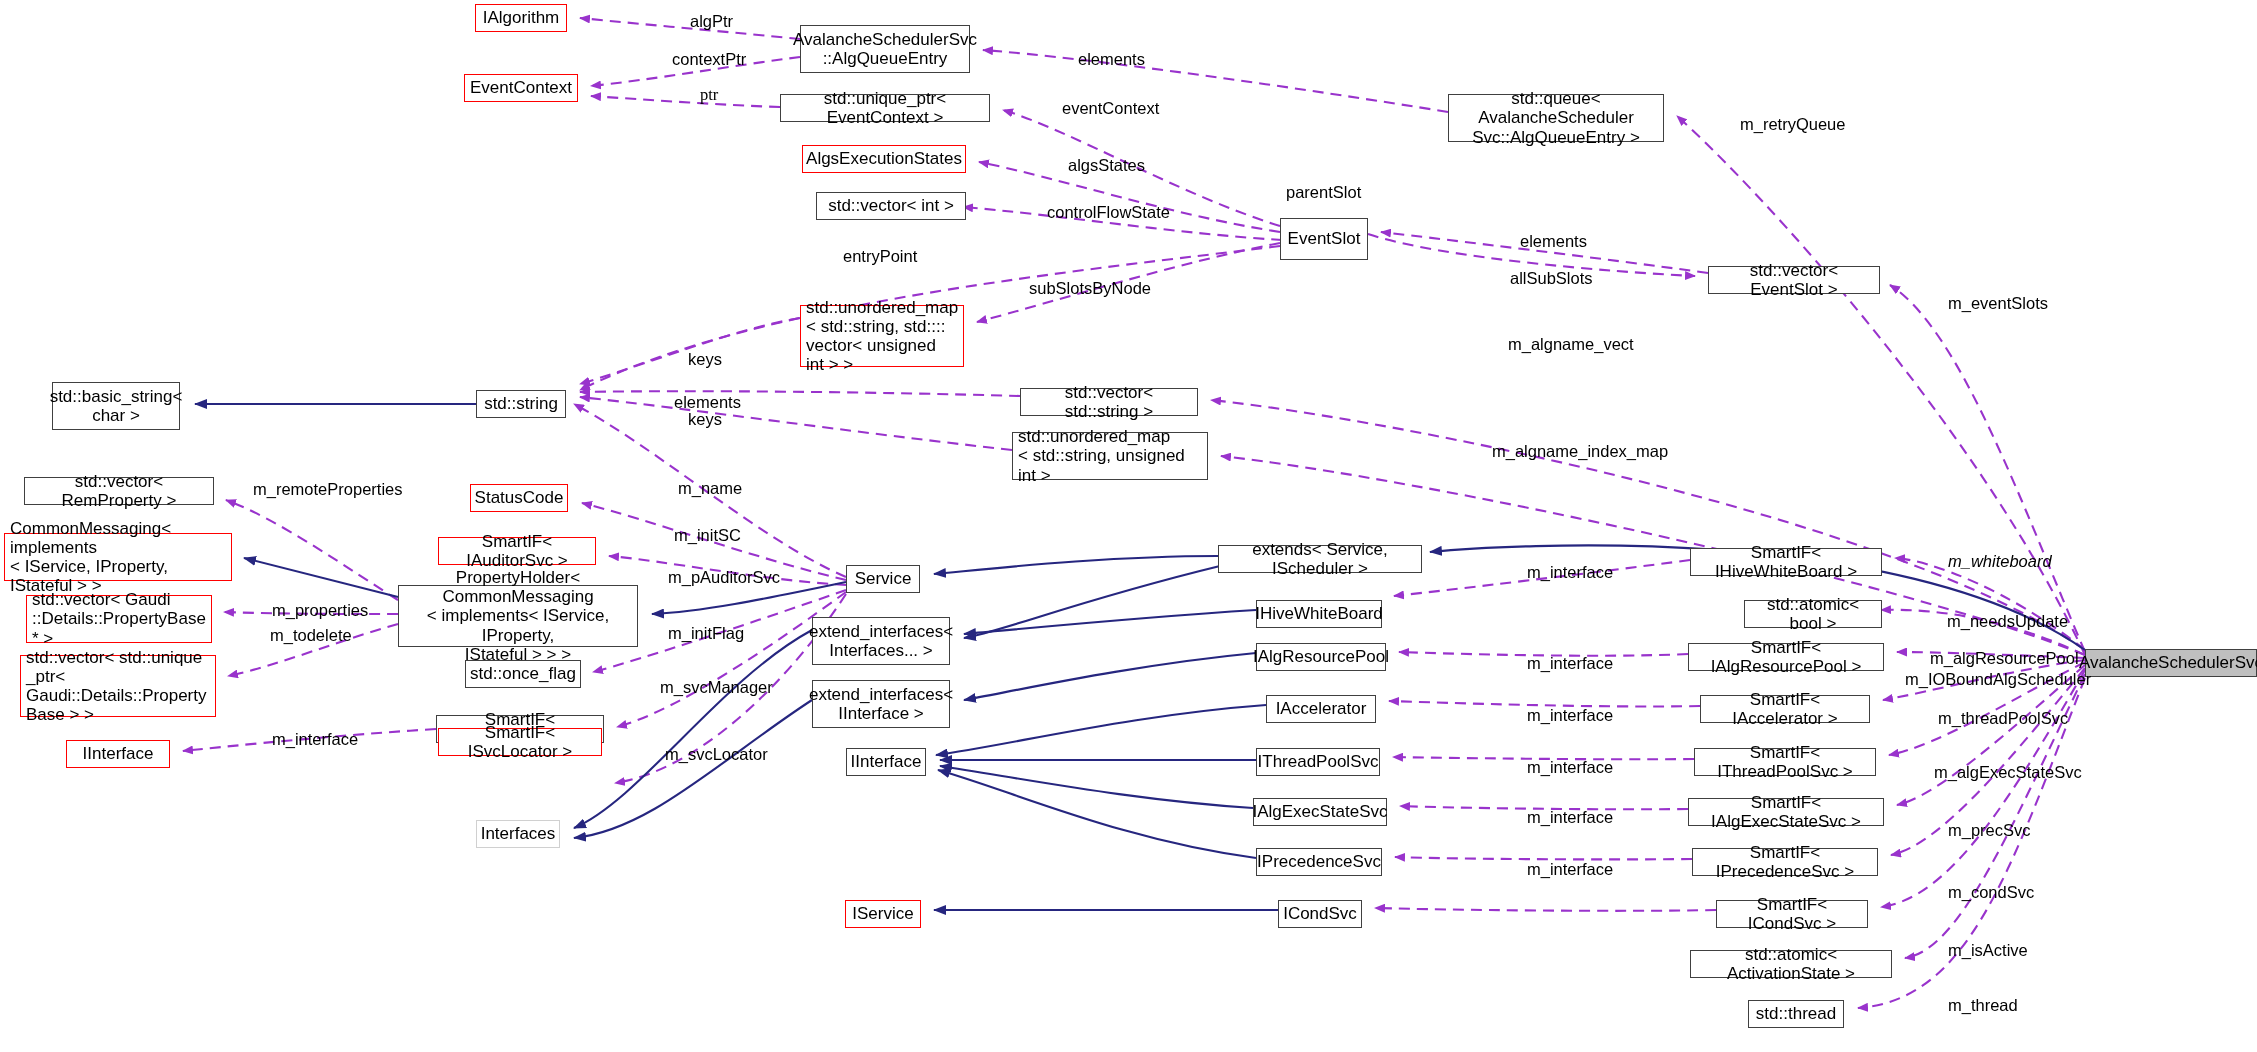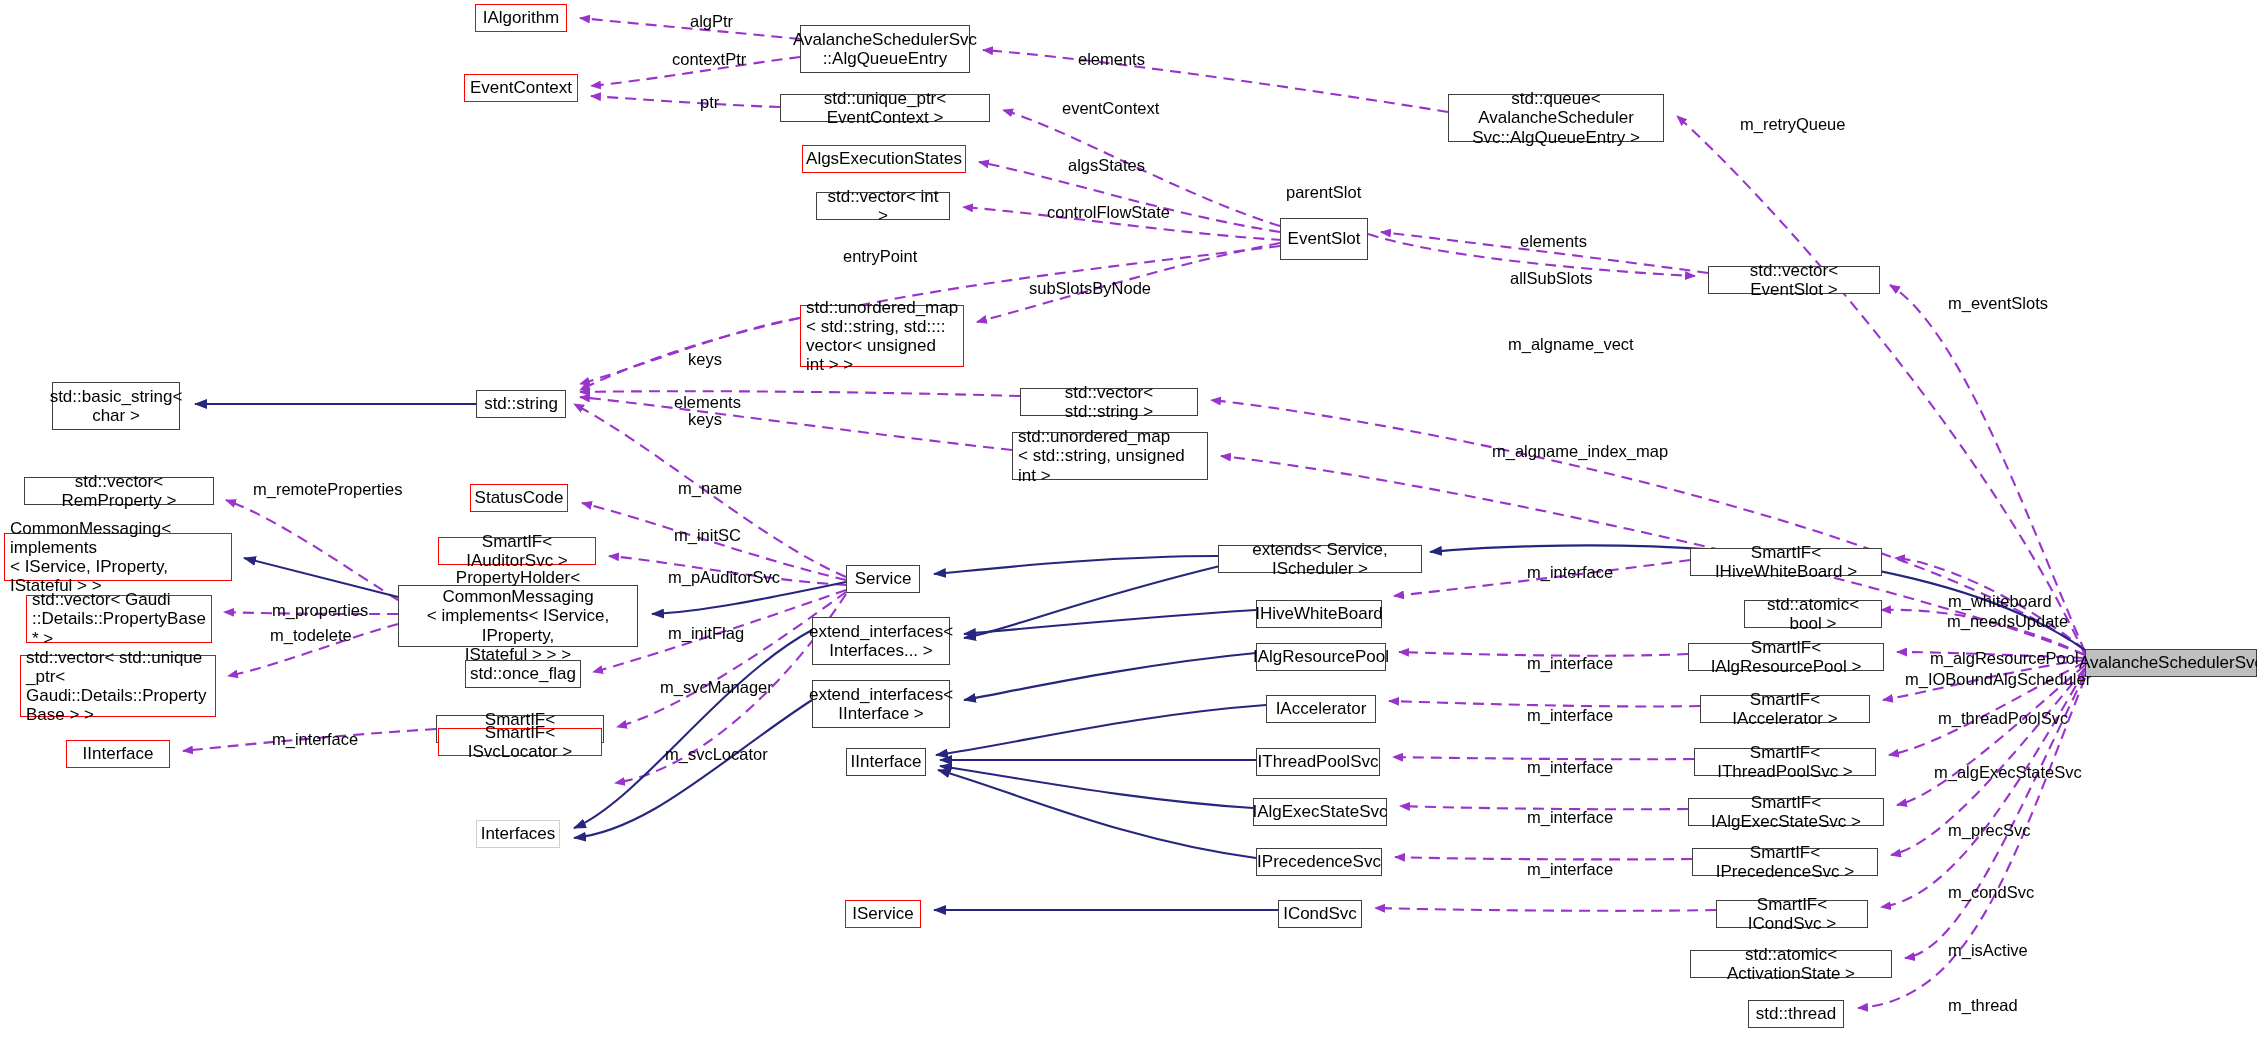--- a/index.html
+++ b/index.html
@@ -186,21 +186,21 @@
 
   <div id="nodes-layer">
       <div class="node red" style="left: 475px; top: 4px; width: 92px; height: 28px;">IAlgorithm</div>
       <div class="node" style="left: 800px; top: 25px; width: 170px; height: 48px;">AvalancheSchedulerSvc
 ::AlgQueueEntry</div>
       <div class="node red" style="left: 464px; top: 74px; width: 114px; height: 28px;">EventContext</div>
       <div class="node" style="left: 780px; top: 94px; width: 210px; height: 28px;">std::unique_ptr&lt; EventContext &gt;</div>
       <div class="node" style="left: 1448px; top: 94px; width: 216px; height: 48px;">std::queue&lt; AvalancheScheduler
 Svc::AlgQueueEntry &gt;</div>
       <div class="node red" style="left: 802px; top: 145px; width: 164px; height: 28px;">AlgsExecutionStates</div>
-      <div class="node" style="left: 816px; top: 192px; width: 134px; height: 28px;">std::vector&lt; int &gt;</div>
+      <div class="node" style="left: 816px; top: 192px; width: 150px; height: 28px;">std::vector&lt; int &gt;</div>
       <div class="node" style="left: 1280px; top: 218px; width: 88px; height: 42px;">EventSlot</div>
       <div class="node" style="left: 1708px; top: 266px; width: 172px; height: 28px;">std::vector&lt; EventSlot &gt;</div>
       <div class="node red" style="left: 800px; top: 305px; width: 164px; height: 62px; justify-content: flex-start; text-align: left;">std::unordered_map
 &lt; std::string, std::::
 vector&lt; unsigned int &gt; &gt;</div>
       <div class="node" style="left: 52px; top: 382px; width: 128px; height: 48px;">std::basic_string&lt;
 char &gt;</div>
       <div class="node" style="left: 476px; top: 390px; width: 90px; height: 28px;">std::string</div>
       <div class="node" style="left: 1020px; top: 388px; width: 178px; height: 28px;">std::vector&lt; std::string &gt;</div>
       <div class="node" style="left: 1012px; top: 432px; width: 196px; height: 48px; justify-content: flex-start; text-align: left;">std::unordered_map
@@ -247,42 +247,42 @@
       <div class="node" style="left: 1278px; top: 900px; width: 84px; height: 28px;">ICondSvc</div>
       <div class="node" style="left: 1716px; top: 900px; width: 152px; height: 28px;">SmartIF&lt; ICondSvc &gt;</div>
       <div class="node" style="left: 1690px; top: 950px; width: 202px; height: 28px;">std::atomic&lt; ActivationState &gt;</div>
       <div class="node" style="left: 1748px; top: 1000px; width: 96px; height: 28px;">std::thread</div>
       <div class="node grey-fill" style="left: 2085px; top: 649px; width: 172px; height: 28px;">AvalancheSchedulerSvc</div>
     </div>
   <div id="labels-layer">
       <div class="edge-label" style="left: 690px; top: 12px;">algPtr</div>
       <div class="edge-label" style="left: 672px; top: 50px;">contextPtr</div>
       <div class="edge-label" style="left: 1078px; top: 50px;">elements</div>
-      <div class="edge-label" style="left: 700px; top: 93px;">ptr</div>
+      <div class="edge-label" style="left: 700px; top: 85px; font-family: Liberation Serif, serif;">ptr</div>
       <div class="edge-label" style="left: 1062px; top: 99px;">eventContext</div>
       <div class="edge-label" style="left: 1740px; top: 115px;">m_retryQueue</div>
       <div class="edge-label" style="left: 1068px; top: 156px;">algsStates</div>
       <div class="edge-label" style="left: 1047px; top: 203px;">controlFlowState</div>
       <div class="edge-label" style="left: 1286px; top: 183px;">parentSlot</div>
       <div class="edge-label" style="left: 1520px; top: 232px;">elements</div>
       <div class="edge-label" style="left: 843px; top: 247px;">entryPoint</div>
       <div class="edge-label" style="left: 1510px; top: 269px;">allSubSlots</div>
       <div class="edge-label" style="left: 1948px; top: 294px;">m_eventSlots</div>
       <div class="edge-label" style="left: 1029px; top: 279px;">subSlotsByNode</div>
       <div class="edge-label" style="left: 1508px; top: 335px;">m_algname_vect</div>
       <div class="edge-label" style="left: 688px; top: 350px;">keys</div>
       <div class="edge-label" style="left: 674px; top: 393px;">elements</div>
       <div class="edge-label" style="left: 688px; top: 410px;">keys</div>
       <div class="edge-label" style="left: 1492px; top: 442px;">m_algname_index_map</div>
       <div class="edge-label" style="left: 253px; top: 480px;">m_remoteProperties</div>
       <div class="edge-label" style="left: 678px; top: 479px;">m_name</div>
       <div class="edge-label" style="left: 674px; top: 526px;">m_initSC</div>
       <div class="edge-label" style="left: 668px; top: 568px;">m_pAuditorSvc</div>
       <div class="edge-label" style="left: 1527px; top: 563px;">m_interface</div>
-      <div class="edge-label" style="left: 1948px; top: 592px;">m_whiteboard</div>
+      <div class="edge-label" style="left: 1948px; top: 552px; font-style: italic;">m_whiteboard</div>
       <div class="edge-label" style="left: 272px; top: 601px;">m_properties</div>
       <div class="edge-label" style="left: 1947px; top: 612px;">m_needsUpdate</div>
       <div class="edge-label" style="left: 270px; top: 626px;">m_todelete</div>
       <div class="edge-label" style="left: 668px; top: 624px;">m_initFlag</div>
       <div class="edge-label" style="left: 1527px; top: 654px;">m_interface</div>
       <div class="edge-label" style="left: 1930px; top: 649px;">m_algResourcePool</div>
       <div class="edge-label" style="left: 1905px; top: 670px;">m_IOBoundAlgScheduler</div>
       <div class="edge-label" style="left: 660px; top: 678px;">m_svcManager</div>
       <div class="edge-label" style="left: 1527px; top: 706px;">m_interface</div>
       <div class="edge-label" style="left: 1938px; top: 709px;">m_threadPoolSvc</div>

